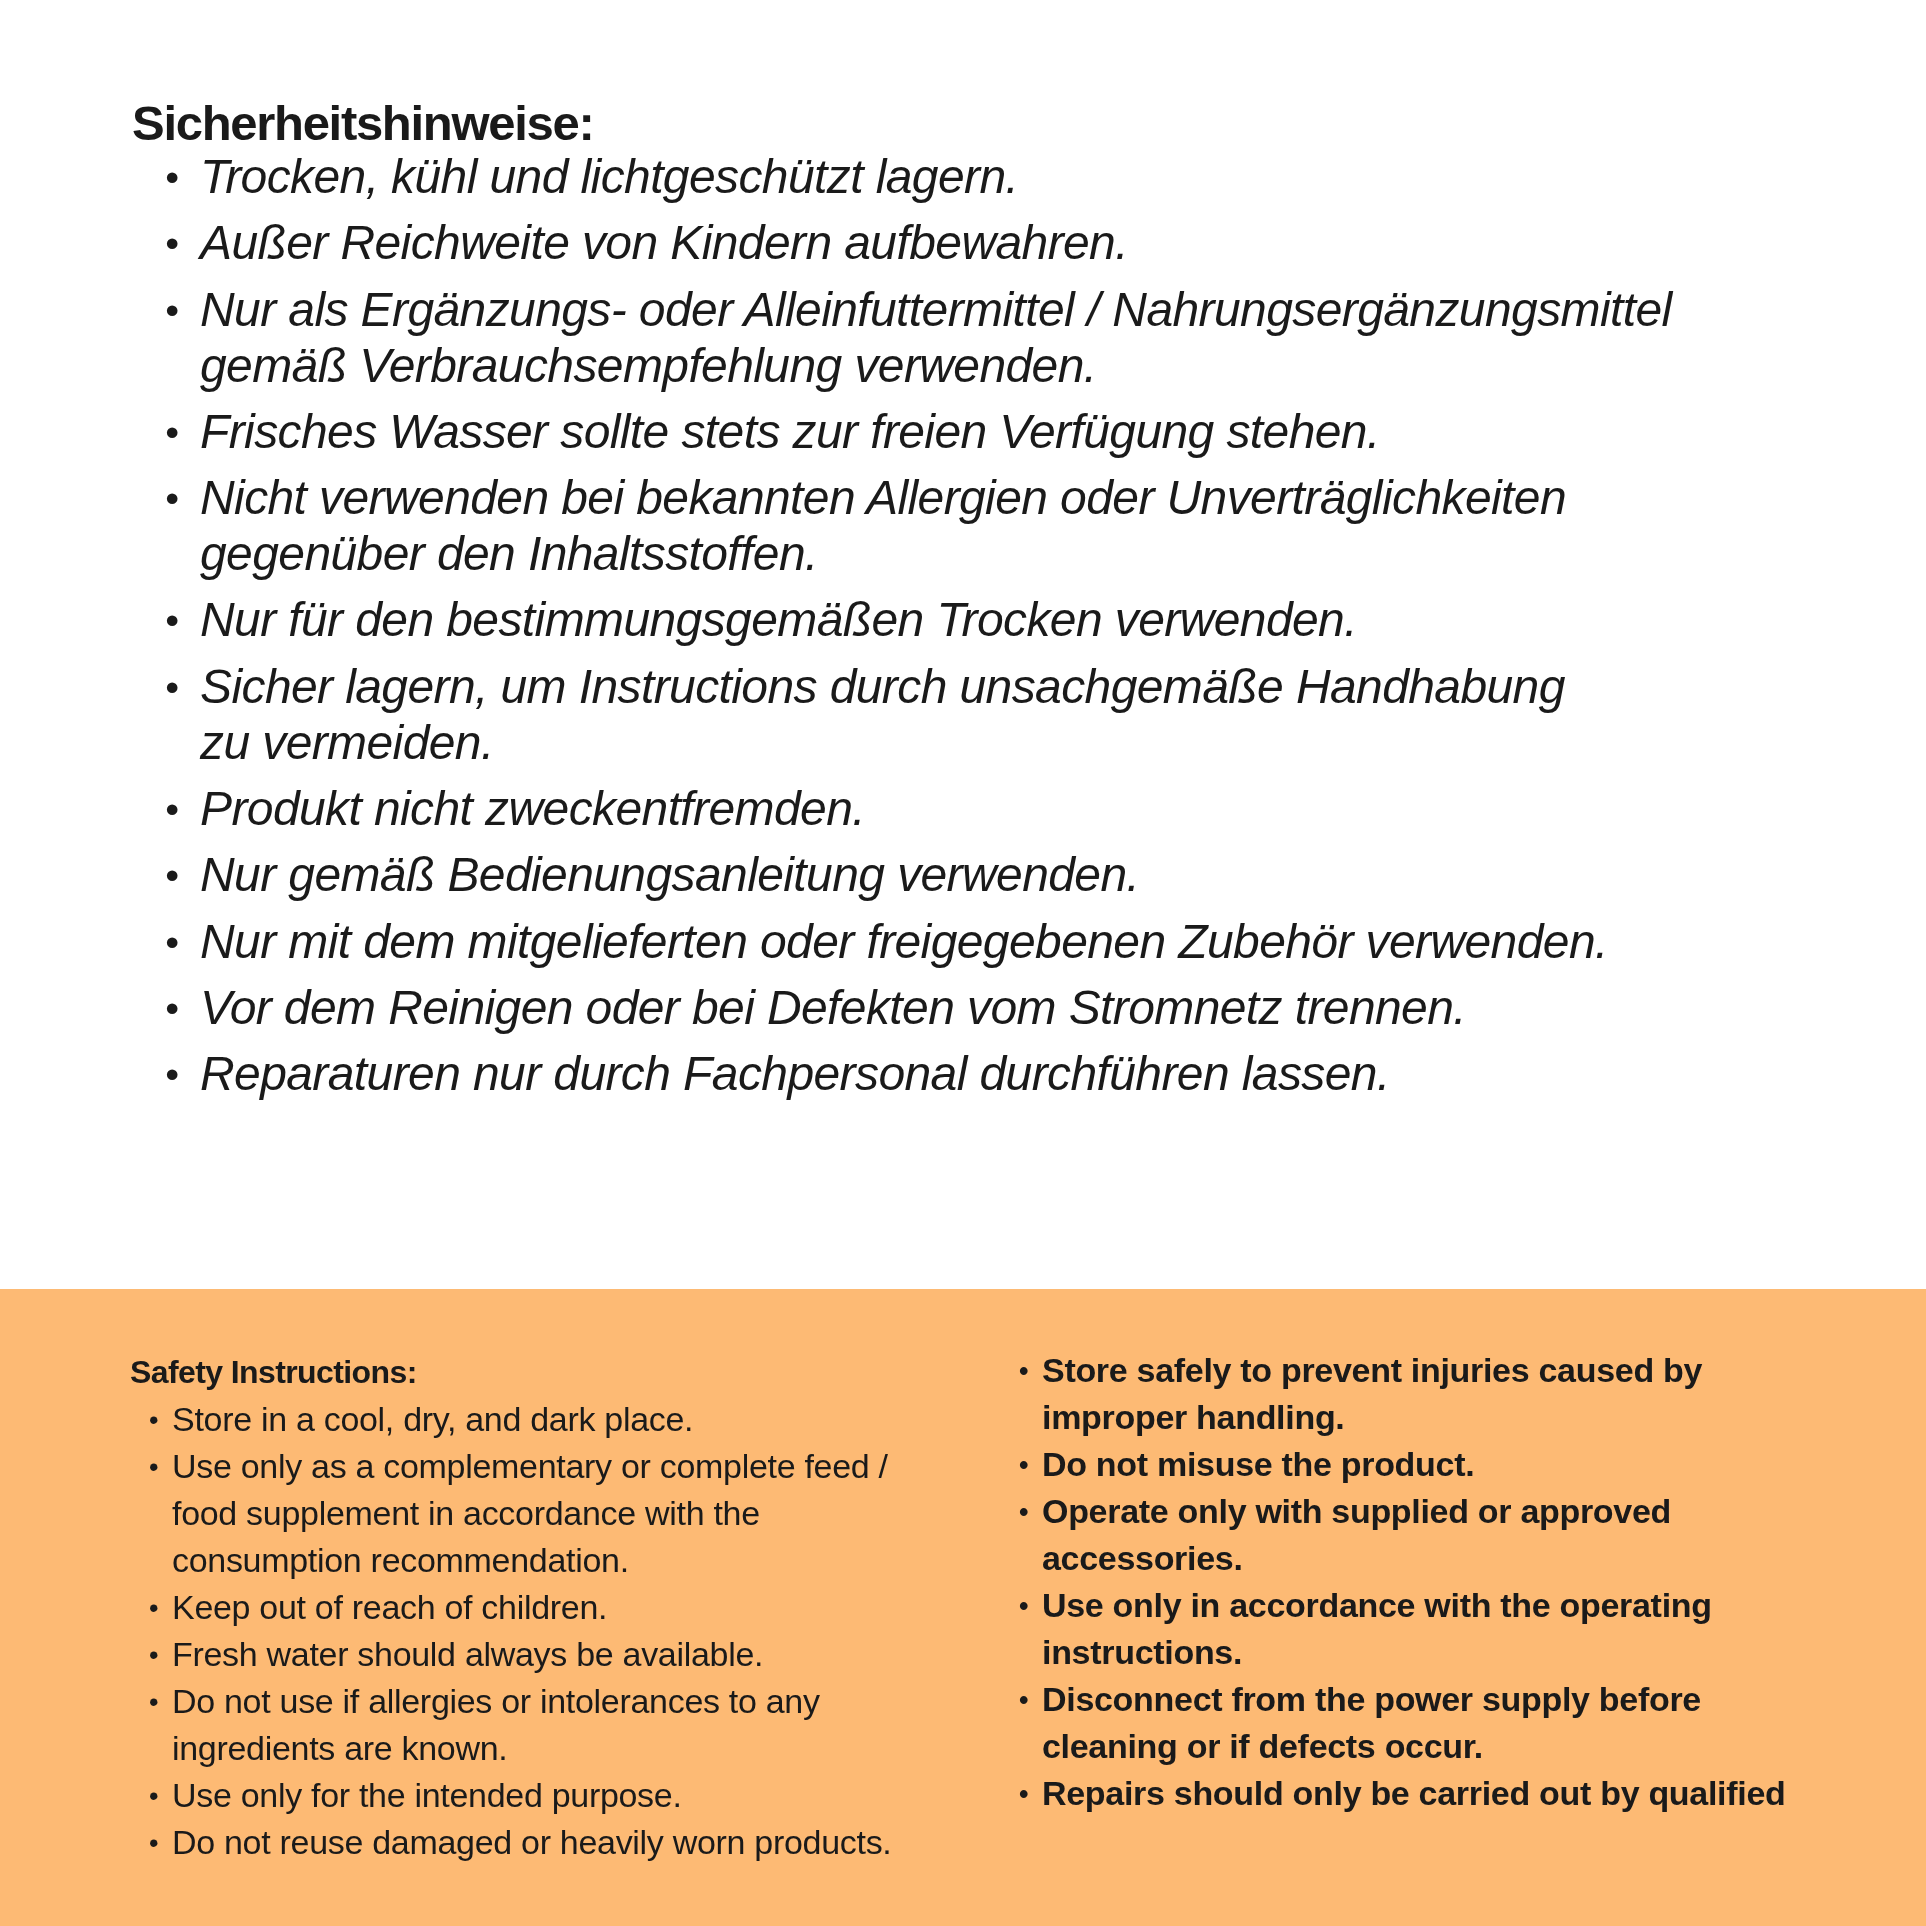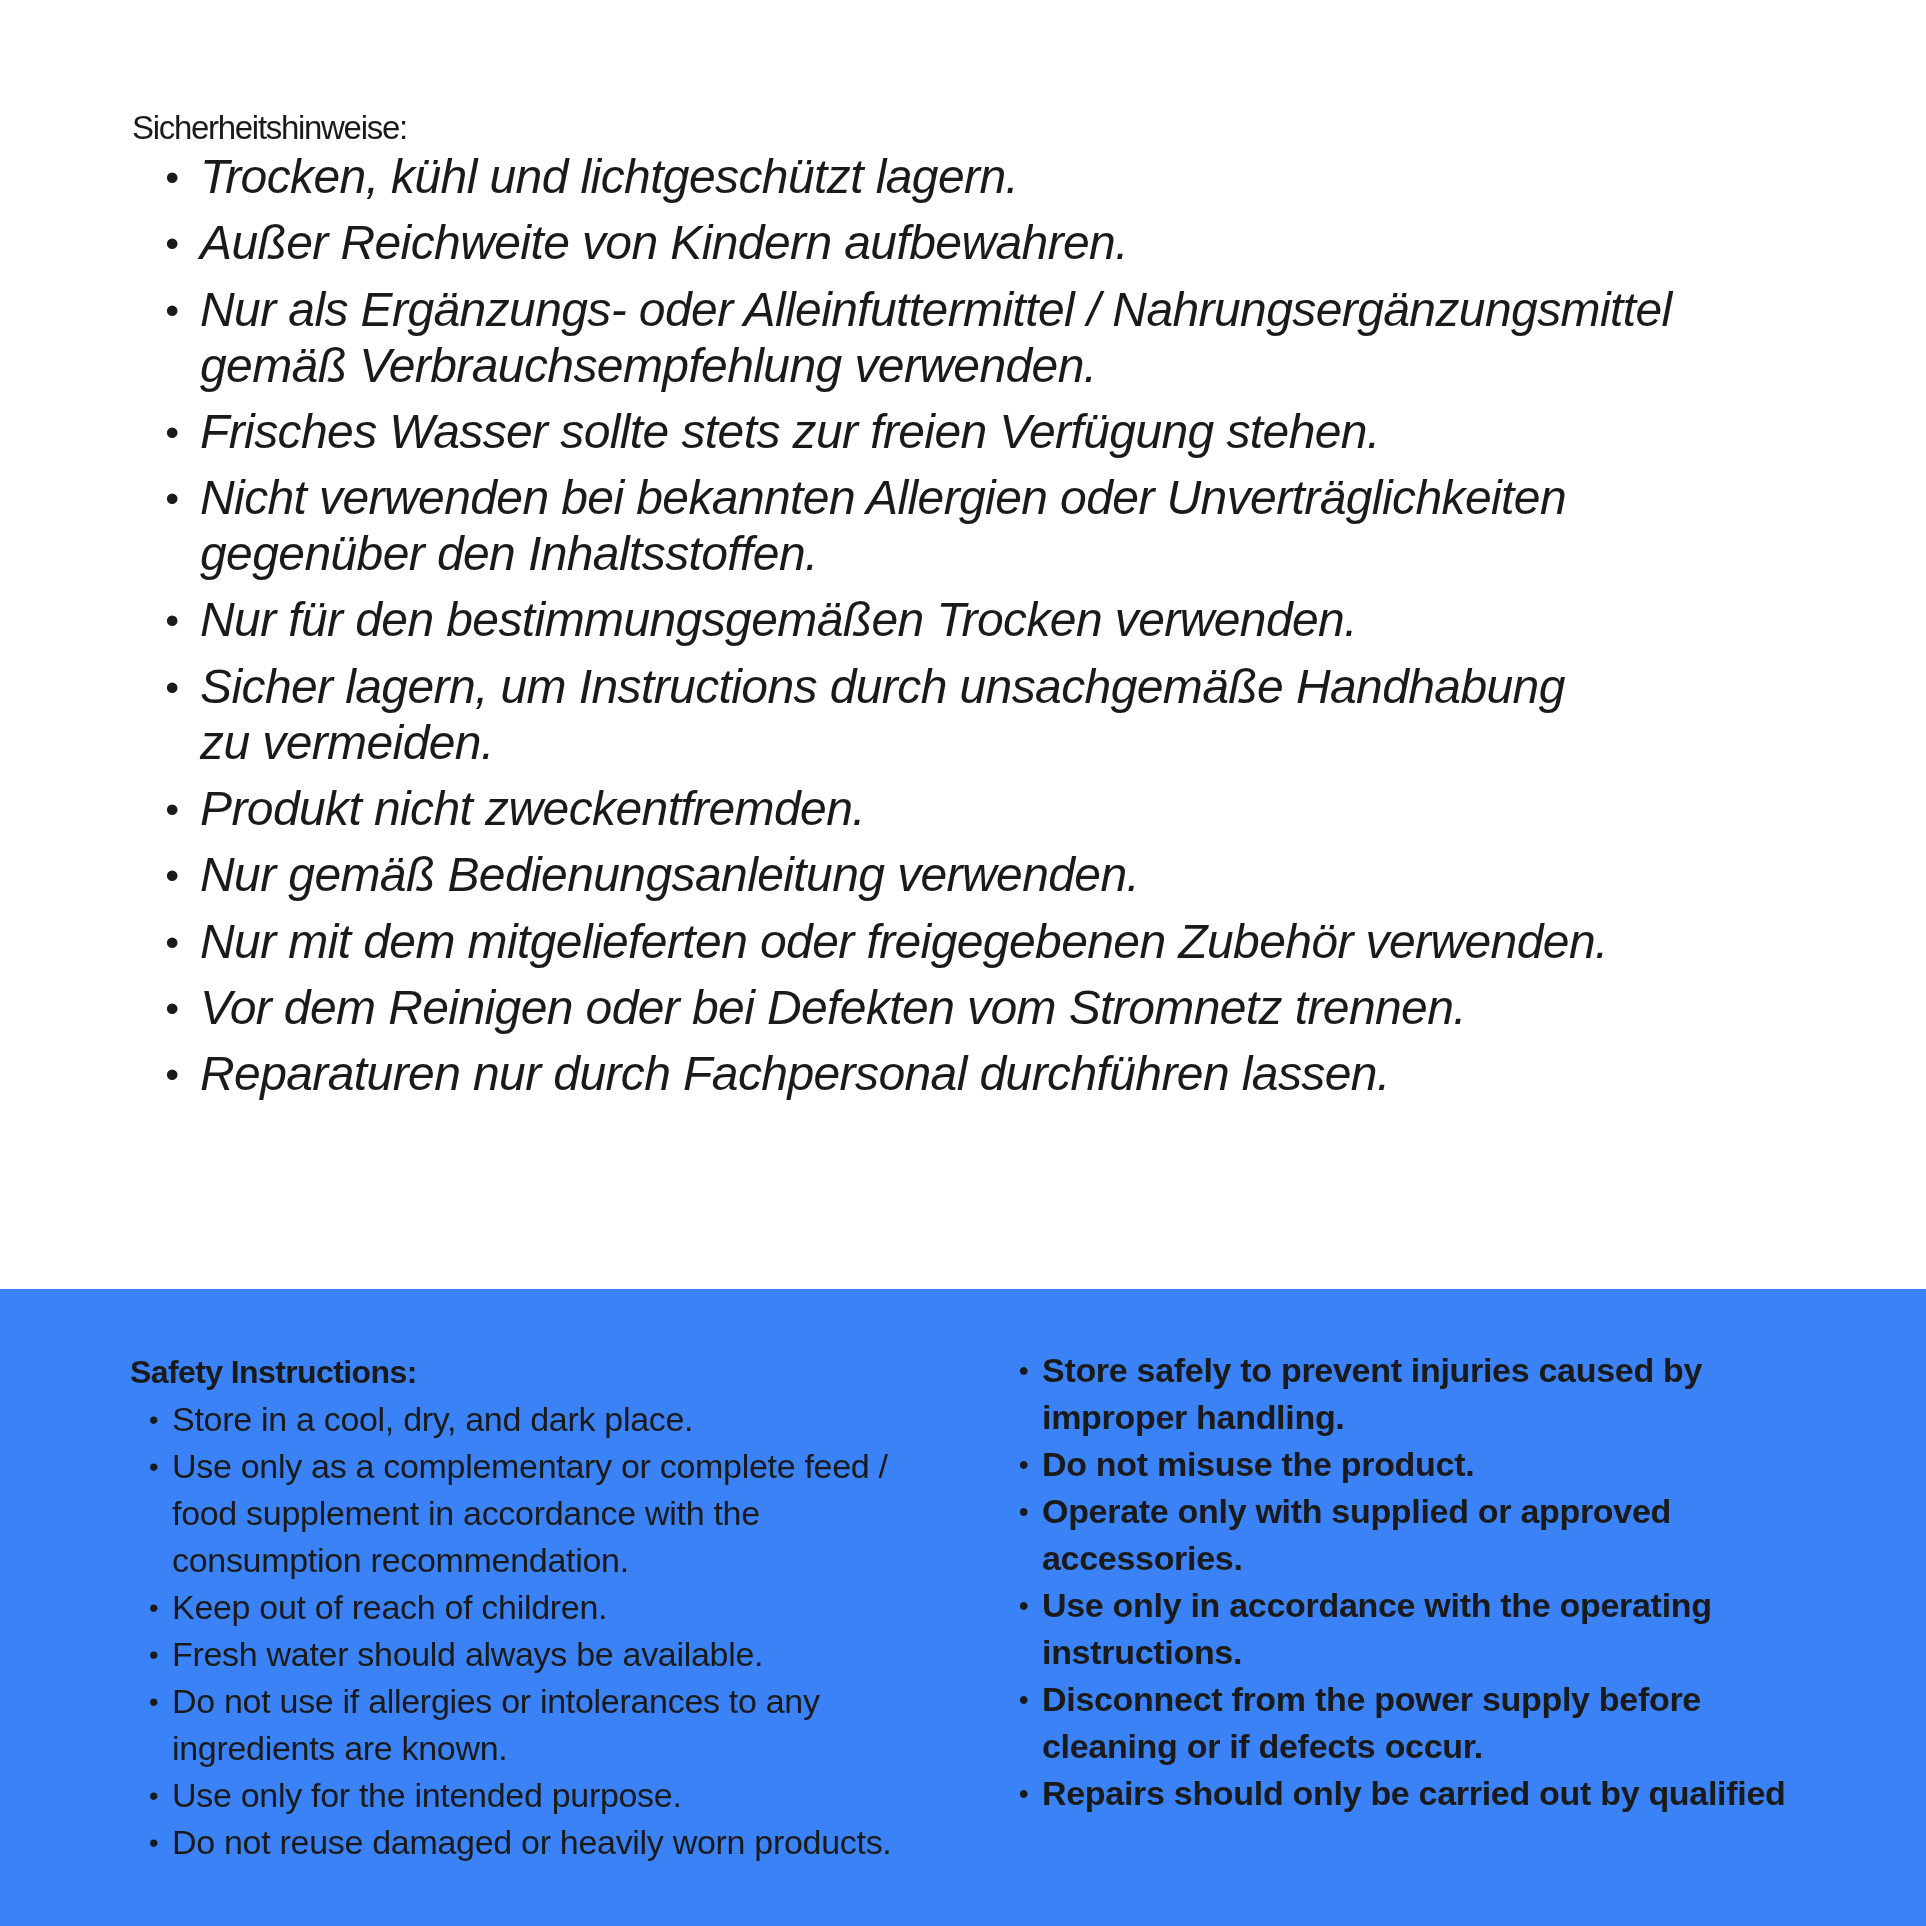--- a/index.html
+++ b/index.html
@@ -4,39 +4,39 @@
 <style>
   html,body{margin:0;padding:0;}
   body{
     width:1926px;height:1926px;position:relative;
     background:#ffffff;color:#1a1a1a;
     font-family:"Liberation Sans","DejaVu Sans",sans-serif;
     overflow:hidden;
   }
   
   .de-title{
-    position:absolute;left:132px;top:80px;
-    font-size:33px;line-height:51px;font-weight:400;letter-spacing:-1.3px;
+    position:absolute;left:132px;top:65px;
+    font-size:49px;line-height:51px;font-weight:700;letter-spacing:-1.3px;
     white-space:nowrap;
   }
   .de-list{
     position:absolute;left:200px;top:149px;
     font-size:48px;letter-spacing:-0.6px;white-space:nowrap;
   }
   .de-list .ln{line-height:56px;position:relative;font-style:italic;}
   .de-item{margin-bottom:10.3px;}
   .ln.b::before{
     content:"\2022";
     position:absolute;left:-35px;top:0;
     font-size:0.82em;line-height:inherit;
   }
   
   .en-panel{
     position:absolute;left:0;top:1289px;width:1926px;height:638px;
-    background:#3b82f6;
+    background:#fdba74;
   }
   .en-col{
     position:absolute;font-size:34px;letter-spacing:-0.3px;white-space:nowrap;
   }
   .en-col .ln{line-height:47px;position:relative;}
   .en-col .ln.b::before{
     content:"\2022";
     position:absolute;left:-23px;top:0;
     font-size:0.8em;line-height:inherit;
   }

